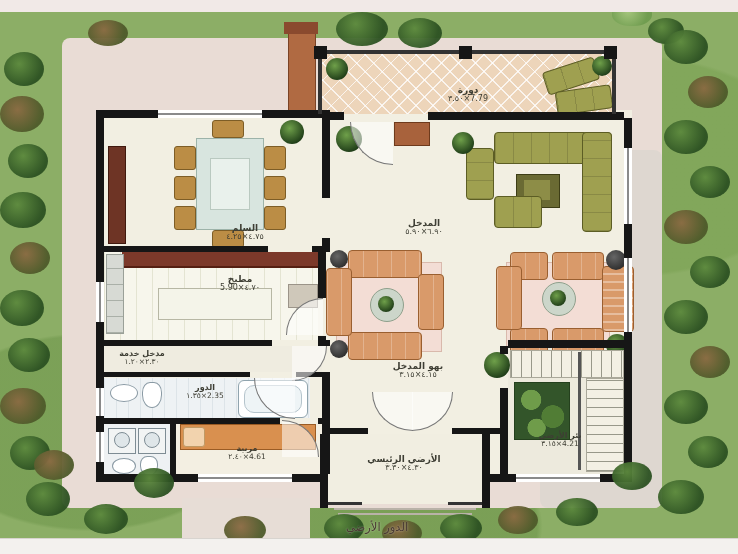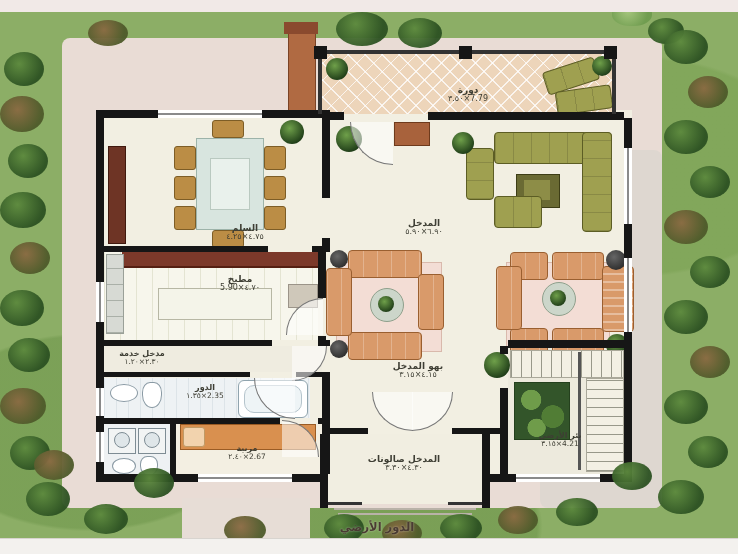--- a/index.html
+++ b/index.html
@@ -17,21 +17,21 @@
     display:flex;flex-direction:column;align-items:center;gap:0;
     direction:rtl;text-align:center;white-space:nowrap;color:#3e3e34;
     pointer-events:none;
   }
   .rlabel .rname{font-size:9px;font-weight:bold;line-height:1.05;}
   .rlabel .rdims{font-size:8px;line-height:1.05;}
   .rlabel.small .rname{font-size:8px;}
   .rlabel.small .rdims{font-size:7.5px;}
   #floor-title{
     position:absolute;z-index:70;transform:translate(-50%,-50%);
-    direction:rtl;font-size:11.5px;font-weight:bold;color:#4a3b32;white-space:nowrap;
+    direction:rtl;font-size:11.5px;font-weight:normal;color:#4a3b32;white-space:nowrap;
     text-shadow:0 0 2px rgba(255,255,255,.5);
   }
 </style>
 </head>
 <body>
 
 <div id="scene">
 
   <div class="rlabel" style="left:245px;top:233px">
     <span class="rname">السلم</span>
@@ -47,30 +47,30 @@
   </div>
   <div class="rlabel" style="left:468px;top:95px">
     <span class="rname">دورة</span>
     <span class="rdims">7.79×٣.٥٠</span>
   </div>
   <div class="rlabel" style="left:418px;top:371px">
     <span class="rname">بهو المدخل</span>
     <span class="rdims">٤.١٥×٣.١٥</span>
   </div>
   <div class="rlabel" style="left:404px;top:464px">
-    <span class="rname">المدخل صالونات</span>
+    <span class="rname">الأرضي الرئيسي</span>
     <span class="rdims">٤.٣٠×٣.٣٠</span>
   </div>
   <div class="rlabel small" style="left:560px;top:440px">
     <span class="rname">بئر الأرضي</span>
     <span class="rdims">4.21×٣.١٥</span>
   </div>
   <div class="rlabel small" style="left:247px;top:453px">
     <span class="rname">مربية</span>
-    <span class="rdims">2.67×٢.٤٠</span>
+    <span class="rdims">4.61×٢.٤٠</span>
   </div>
   <div class="rlabel small" style="left:205px;top:392px">
     <span class="rname">الدور</span>
     <span class="rdims">2.35×١.٣٥</span>
   </div>
   <div class="rlabel small" style="left:142px;top:358px">
     <span class="rname">مدخل خدمة</span>
     <span class="rdims">٢.٣٠×١.٢٠</span>
   </div>
 

